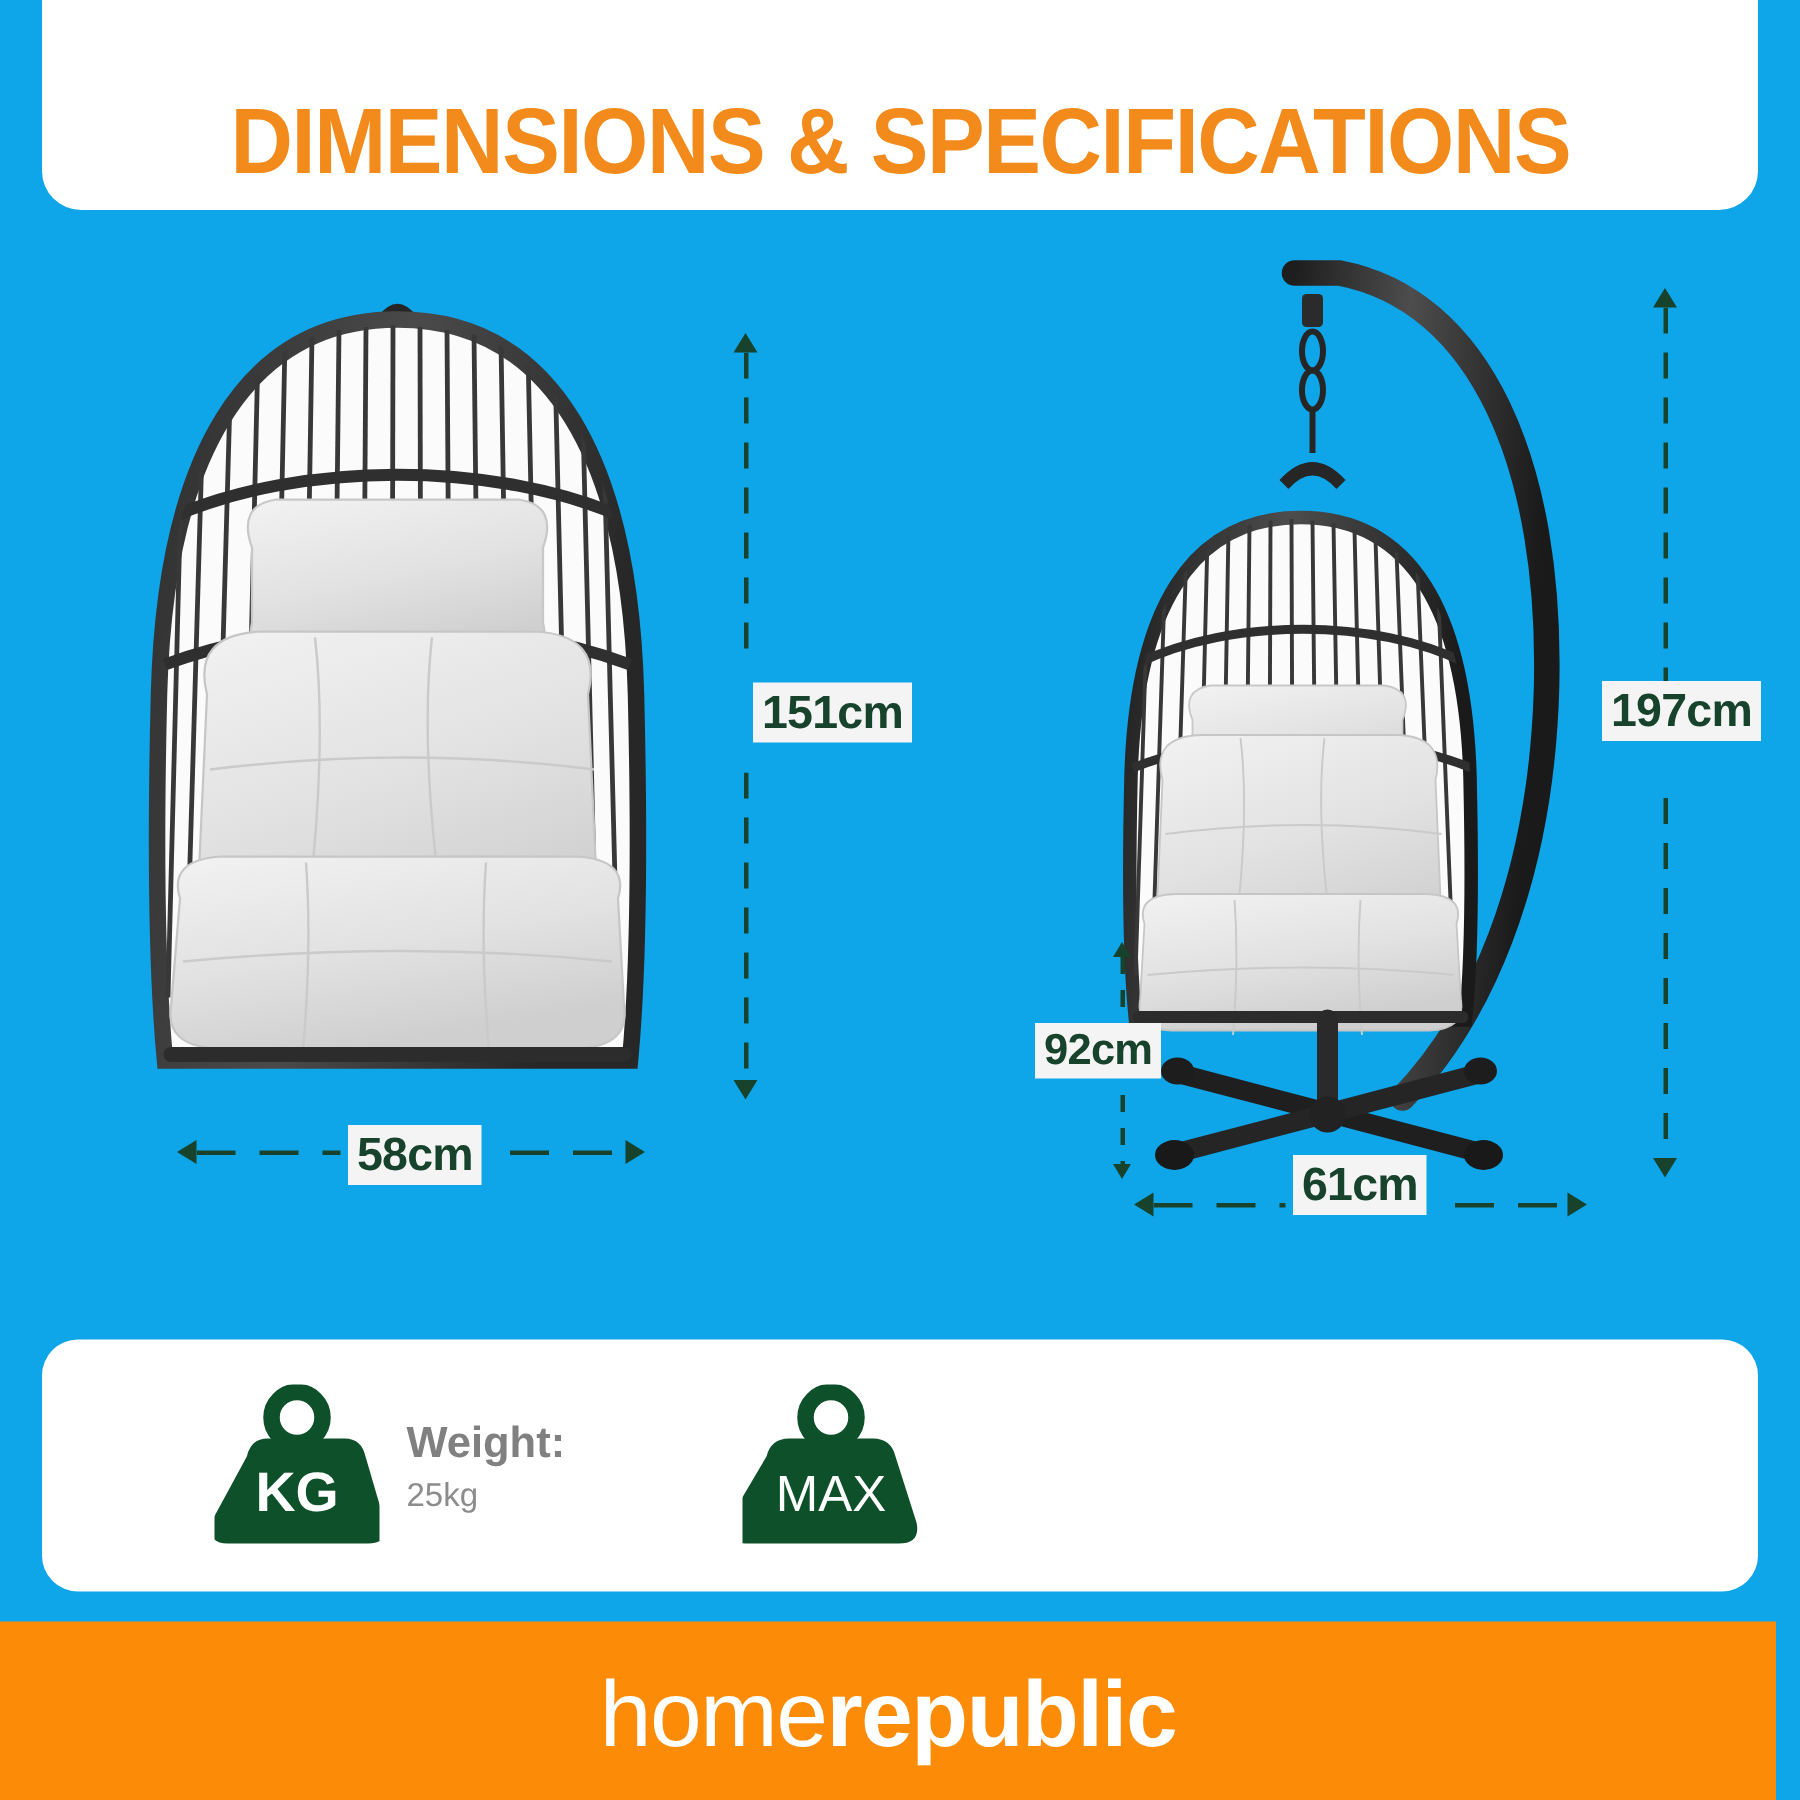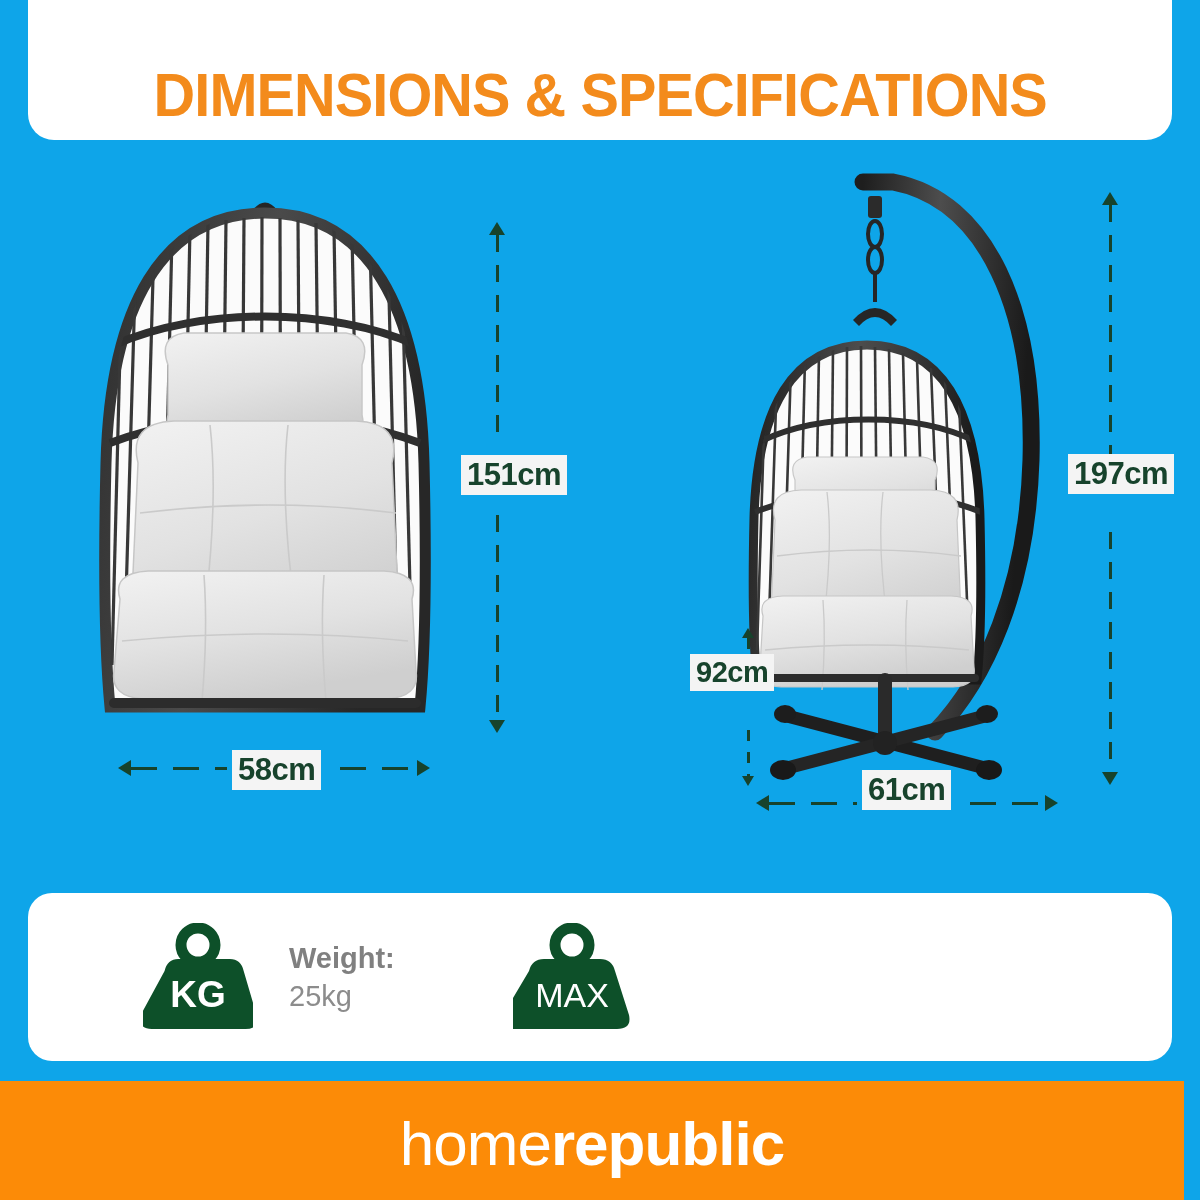--- a/index.html
+++ b/index.html
@@ -63,23 +63,23 @@
 
   
   .spec-card {
     position:absolute; left:28px; top:893px; width:1144px; height:168px;
     background:#ffffff; border-radius:24px;
     display:flex; align-items:center;
   }
   .spec-item { display:flex; align-items:center; }
   .spec-item.one { margin-left:115px; }
   .spec-item.two { margin-left:118px; }
-  .spec-text { margin-left:36px; }
+  .spec-text { margin-left:18px; }
   .spec-label { font-size:29px; font-weight:bold; color:#808080; line-height:1.32; white-space:nowrap; }
-  .spec-value { font-size:29px; font-weight:normal; color:#8c8c8c; line-height:1.32; white-space:nowrap; }
+  .spec-value { font-size:22px; font-weight:normal; color:#8c8c8c; line-height:1.32; white-space:nowrap; }
 
   
   .footer {
     position:absolute; left:0; top:1081px; width:1184px; height:125px;
     background:#fc8b07; display:flex; align-items:center; justify-content:center;
   }
   .logo { font-size:62px; color:#ffffff; letter-spacing:-1px; white-space:nowrap; }
   .logo .light { font-weight:300; }
   .logo .bold  { font-weight:bold; }
 </style>
@@ -165,21 +165,21 @@
           </g>
         </g>
 
         <path d="M34 508 L336 508" stroke="#2c2c2c" stroke-width="10" stroke-linecap="round"></path>
       </svg>
     </div>
 
     <div>
       <div class="arrow up" style="left:489px; top:72px;"></div>
       <div class="dim-v" style="left:496px; top:85px; height:205px;"></div>
-      <div class="dim-label" style="left:461px; top:305px;">151cm</div>
+      <div class="dim-label" style="left:502px; top:305px;">151cm</div>
       <div class="dim-v" style="left:496px; top:365px; height:205px;"></div>
       <div class="arrow down" style="left:489px; top:570px;"></div>
     </div>
 
     <div>
       <div class="arrow left" style="left:118px; top:610px;"></div>
       <div class="dim-h" style="left:131px; top:617px; width:96px;"></div>
       <div class="dim-label" style="left:232px; top:600px;">58cm</div>
       <div class="dim-h" style="left:340px; top:617px; width:80px;"></div>
       <div class="arrow right" style="left:417px; top:610px;"></div>
@@ -276,21 +276,21 @@
       <div class="arrow up" style="left:1102px; top:42px;"></div>
       <div class="dim-v" style="left:1109px; top:55px; height:250px;"></div>
       <div class="dim-label" style="left:1068px; top:304px;">197cm</div>
       <div class="dim-v" style="left:1109px; top:382px; height:240px;"></div>
       <div class="arrow down" style="left:1102px; top:622px;"></div>
     </div>
 
     <div>
       <div class="arrow sm up" style="left:742px; top:478px;"></div>
       <div class="dim-v thin" style="left:747px; top:488px; height:48px;"></div>
-      <div class="dim-label small" style="left:690px; top:504px;">92cm</div>
+      <div class="dim-label small" style="left:690px; top:532px;">92cm</div>
       <div class="dim-v thin" style="left:747px; top:580px; height:46px;"></div>
       <div class="arrow sm down" style="left:742px; top:626px;"></div>
     </div>
 
     <div>
       <div class="arrow left" style="left:756px; top:645px;"></div>
       <div class="dim-h" style="left:769px; top:652px; width:88px;"></div>
       <div class="dim-label" style="left:862px; top:620px;">61cm</div>
       <div class="dim-h" style="left:970px; top:652px; width:78px;"></div>
       <div class="arrow right" style="left:1045px; top:645px;"></div>

